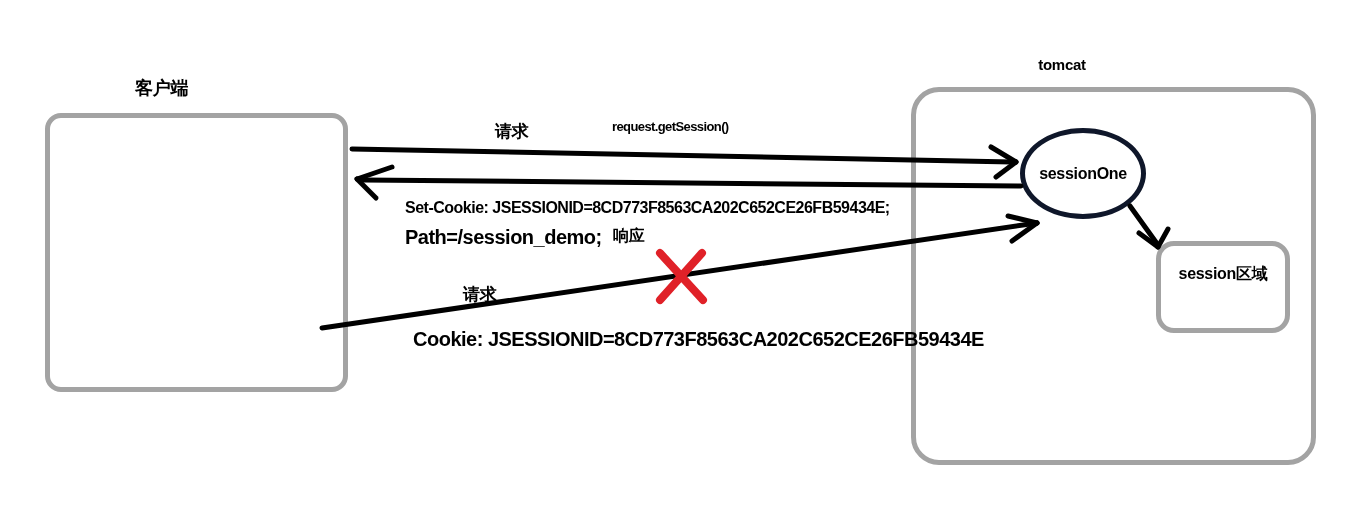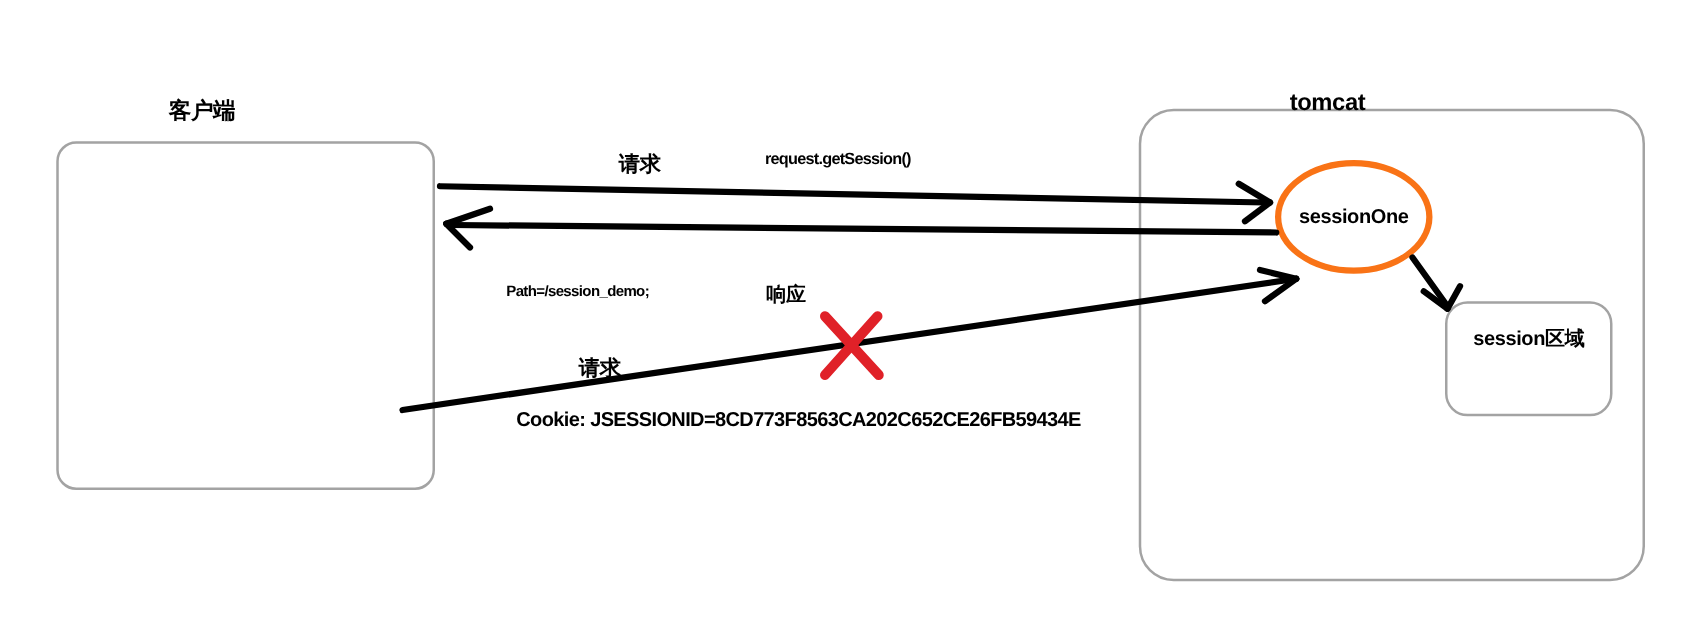--- a/index.html
+++ b/index.html
@@ -15,60 +15,60 @@
   .abs { position: absolute; }
   .lbl {
     position: absolute;
     font-weight: bold;
     color: #000000;
     white-space: nowrap;
     letter-spacing: -0.3px;
   }
   .box {
     position: absolute;
-    border: 2px solid #a3a3a3;
+    border: 5px solid #a3a3a3;
     background: transparent;
   }
   #client-box {
     left: 45px; top: 113px; width: 303px; height: 279px;
     border-radius: 16px;
   }
   #tomcat-box {
     left: 911px; top: 87px; width: 405px; height: 378px;
     border-radius: 28px;
   }
   #session-one-ellipse {
     position: absolute;
     left: 1020px; top: 128px; width: 126px; height: 91px;
-    border: 5px solid #f97316;
+    border: 5px solid #0f172a;
     border-radius: 50%;
     display: flex; align-items: center; justify-content: center;
   }
   #session-one-ellipse .lbl-in {
     font-weight: bold; font-size: 16px; letter-spacing: -0.3px; color: #000;
   }
   #session-area-box {
     left: 1156px; top: 241px; width: 134px; height: 92px;
     border-radius: 18px;
     text-align: center;
   }
   #session-area-box .lbl-in {
     display: inline-block;
     margin-top: 18px;
     font-weight: bold; font-size: 16px; color: #000; letter-spacing: -0.3px;
   }
   #client-label   { left: 135px;  top: 76px;  width: 100px; font-size: 18px; }
-  #tomcat-label   { left: 1012px; top: 56px;  width: 100px; text-align: center; font-size: 19px; margin-top: 16px; }
+  #tomcat-label   { left: 1012px; top: 56px;  width: 100px; text-align: center; font-size: 15px; }
   #request1-label     { left: 495px; top: 120px; font-size: 17px; }
   #get-session-label  { left: 612px; top: 119px; font-size: 13px; letter-spacing: -0.6px; }
   #set-cookie-line1   { left: 405px; top: 199px; font-size: 16px; letter-spacing: -0.5px; }
-  #set-cookie-line2   { left: 405px; top: 226px; font-size: 12px; letter-spacing: -0.5px; text-align: right; }
+  #set-cookie-line2   { left: 405px; top: 226px; font-size: 20px; letter-spacing: -0.5px; text-align: right; }
   #response-label     { left: 613px; top: 226px; font-size: 16px; text-align: right; }
   #request2-label     { left: 463px; top: 283px; font-size: 17px; }
-  #cookie-line        { left: 413px; top: 328px; font-size: 16px; letter-spacing: -0.5px; }
+  #cookie-line        { left: 413px; top: 328px; font-size: 20px; letter-spacing: -0.5px; }
   #summary-text {
     left: 123px; top: 467px;
     font-size: 15px;
     font-weight: bold;
     color: #f11c22;
     letter-spacing: -0.2px;
     white-space: nowrap;
   }
   #arrows-layer { position: absolute; left: 0; top: 0; width: 1360px; height: 513px; }
 </style>
@@ -86,20 +86,21 @@
   <div id="session-one-ellipse">
     <span class="lbl-in">sessionOne</span>
   </div>
 
   <div id="session-area-box" class="box">
     <span class="lbl-in">session区域</span>
   </div>
 
   <div id="request1-label" class="lbl">请求</div>
   <div id="get-session-label" class="lbl">request.getSession()</div>
+  <div id="set-cookie-line1" class="lbl">Set-Cookie: JSESSIONID=8CD773F8563CA202C652CE26FB59434E;</div>
   <div id="set-cookie-line2" class="lbl">Path=/session_demo;</div>
   <div id="response-label" class="lbl">响应</div>
   <div id="request2-label" class="lbl">请求</div>
   <div id="cookie-line" class="lbl">Cookie: JSESSIONID=8CD773F8563CA202C652CE26FB59434E</div>
 
 
   <svg id="arrows-layer" viewBox="0 0 1360 513" xmlns="http://www.w3.org/2000/svg" fill="none" stroke-linecap="round" stroke-linejoin="round">
 
     <g stroke="#000000" stroke-width="5">
       <path d="M352 149 L1012 162"></path>

